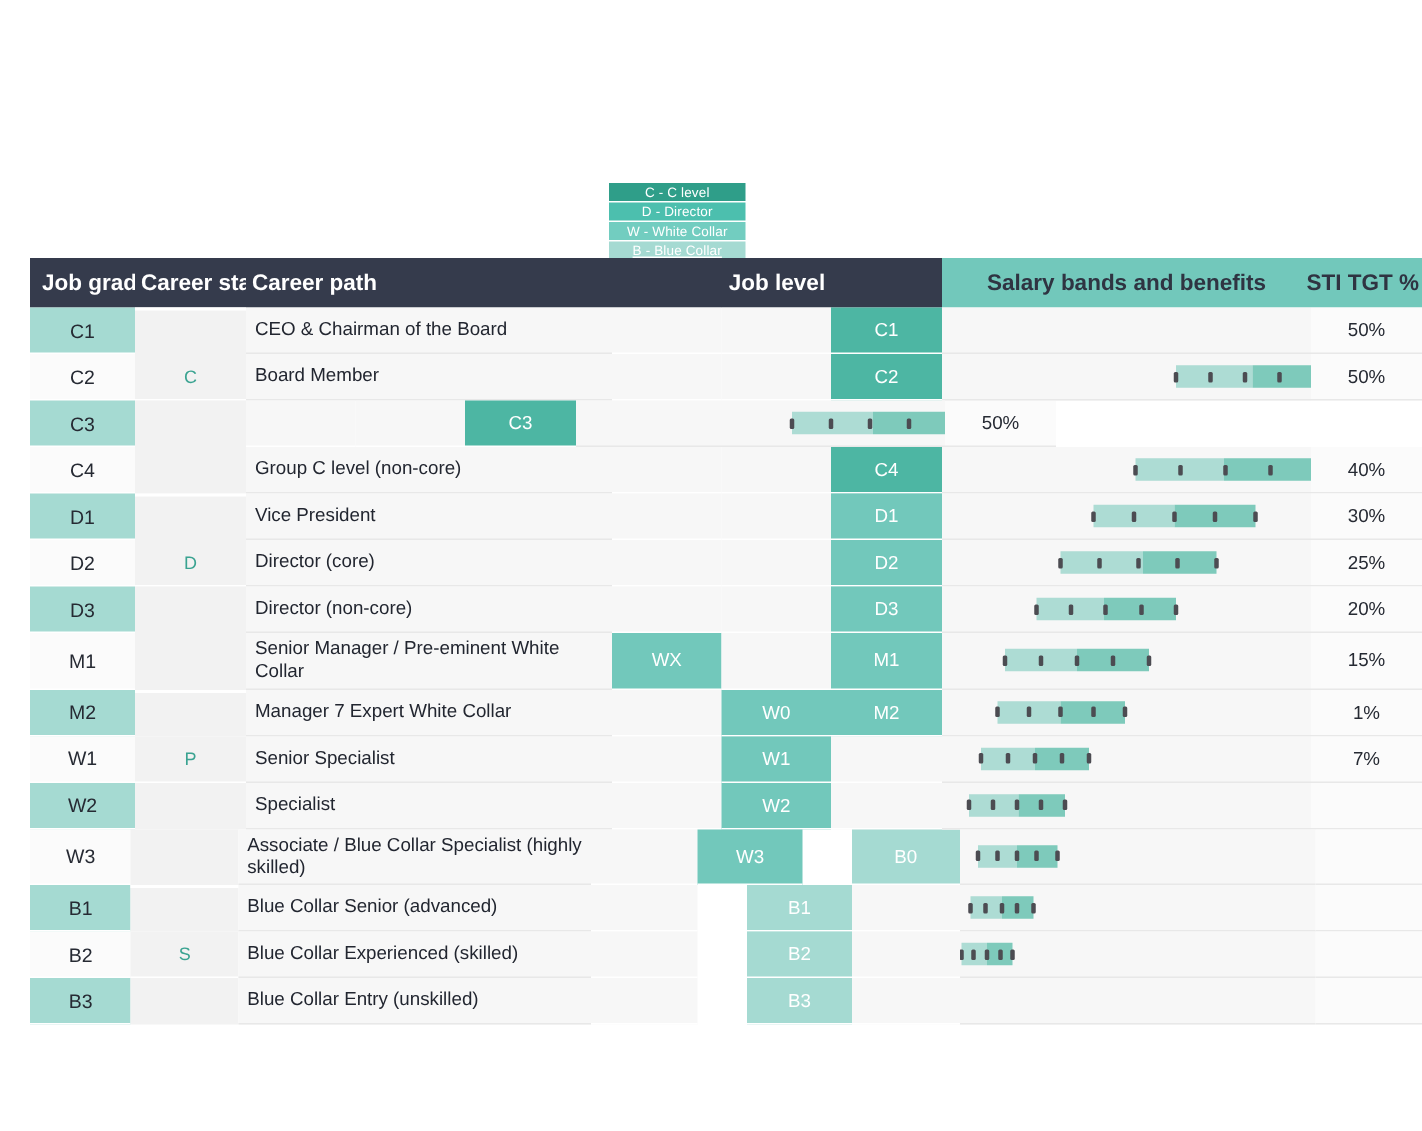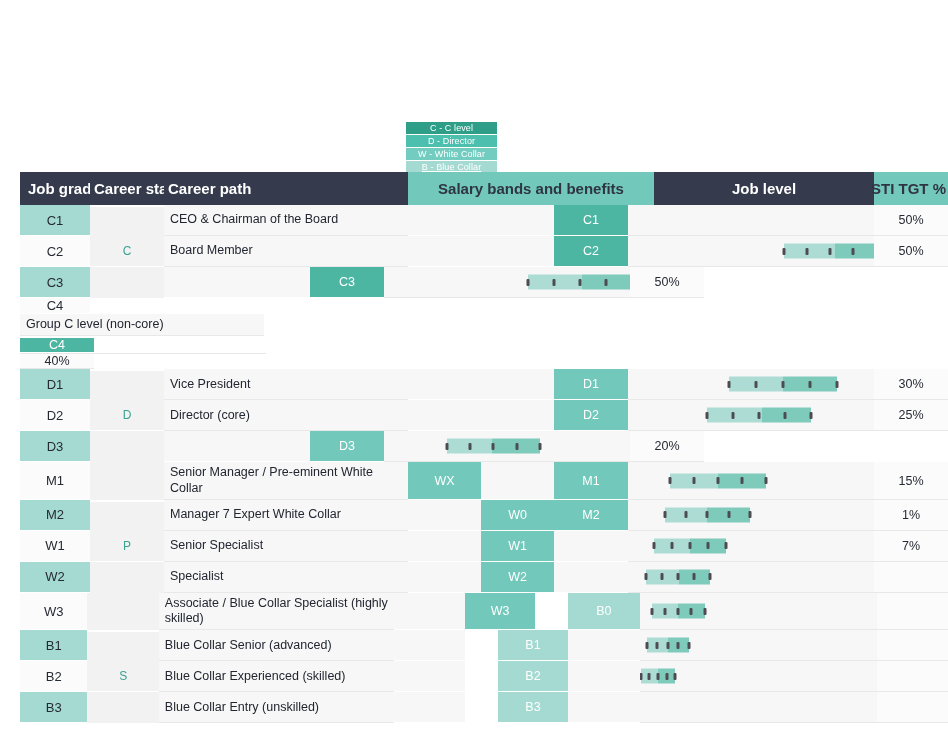--- a/index.html
+++ b/index.html
@@ -146,22 +146,22 @@
     <div class="legend-row" style="background: rgb(76, 191, 174);">D - Director</div>
     <div class="legend-row" style="background: rgb(114, 205, 192);">W - White Collar</div>
     <div class="legend-row" style="background: rgb(165, 218, 210); text-decoration: underline;">B - Blue Collar</div>
   </div>
 
 <div id="grid">
   <div class="hdr">
     <div class="hdr-cell hdr-jobgrade">Job grade</div>
     <div class="hdr-cell hdr-careerstage">Career stage</div>
     <div class="hdr-cell hdr-careerpath">Career path</div>
+    <div class="hdr-cell hdr-joblevel">Job level</div>
     <div class="hdr-cell hdr-salary">Salary bands and benefits</div>
-    <div class="hdr-cell hdr-joblevel">Job level</div>
     <div class="hdr-cell hdr-sti">STI TGT %</div>
   </div>
   <div id="body">
       <div class="row" style="min-height: 31px;">
         <div class="cell c-grade on">C1</div>
         <div class="cell c-stage" style="border-bottom: none; border-top: 2px solid rgb(255, 255, 255);"></div>
         <div class="cell c-path">CEO &amp; Chairman of the Board</div>
         <div class="cell c-jl"></div>
         <div class="cell c-jl"></div>
         <div class="cell c-jl c-jl2 lvl-c">C1</div>
@@ -198,21 +198,21 @@
             <div class="lo" style="width: 52%;"></div>
             <div class="hi" style="width: 48%;"></div>
             <div class="dot" style="left: 0%;"></div>
             <div class="dot" style="left: 25%;"></div>
             <div class="dot" style="left: 50%;"></div>
             <div class="dot" style="left: 75%;"></div>
           </div>
         </div>
         <div class="cell c-sti">50%</div>
       </div>
-      <div class="row" style="min-height: 31px; flex-direction: column;">
+      <div class="row" style="min-height: 31px;">
         <div class="cell c-grade off">C4</div>
         <div class="cell c-stage" style="border-bottom: none;"></div>
         <div class="cell c-path">Group C level (non-core)</div>
         <div class="cell c-jl"></div>
         <div class="cell c-jl"></div>
         <div class="cell c-jl c-jl2 lvl-c">C4</div>
         <div class="cell c-band">
           <div class="band" style="left: 129.15px; width: 119.31px;">
             <div class="lo" style="width: 49.5%;"></div>
             <div class="hi" style="width: 50.5%;"></div>
@@ -260,20 +260,21 @@
             <div class="dot" style="left: 50%;"></div>
             <div class="dot" style="left: 75%;"></div>
             <div class="dot" style="left: 100%;"></div>
           </div>
         </div>
         <div class="cell c-sti">25%</div>
       </div>
       <div class="row" style="min-height: 31px;">
         <div class="cell c-grade on">D3</div>
         <div class="cell c-stage" style="border-bottom: none;"></div>
+        <div class="cell c-path">Director (non-core)</div>
         <div class="cell c-jl"></div>
         <div class="cell c-jl"></div>
         <div class="cell c-jl c-jl2 lvl-d">D3</div>
         <div class="cell c-band">
           <div class="band" style="left: 62.73px; width: 93.48px;">
             <div class="lo" style="width: 48.5%;"></div>
             <div class="hi" style="width: 51.5%;"></div>
             <div class="dot" style="left: 0%;"></div>
             <div class="dot" style="left: 25%;"></div>
             <div class="dot" style="left: 50%;"></div>

